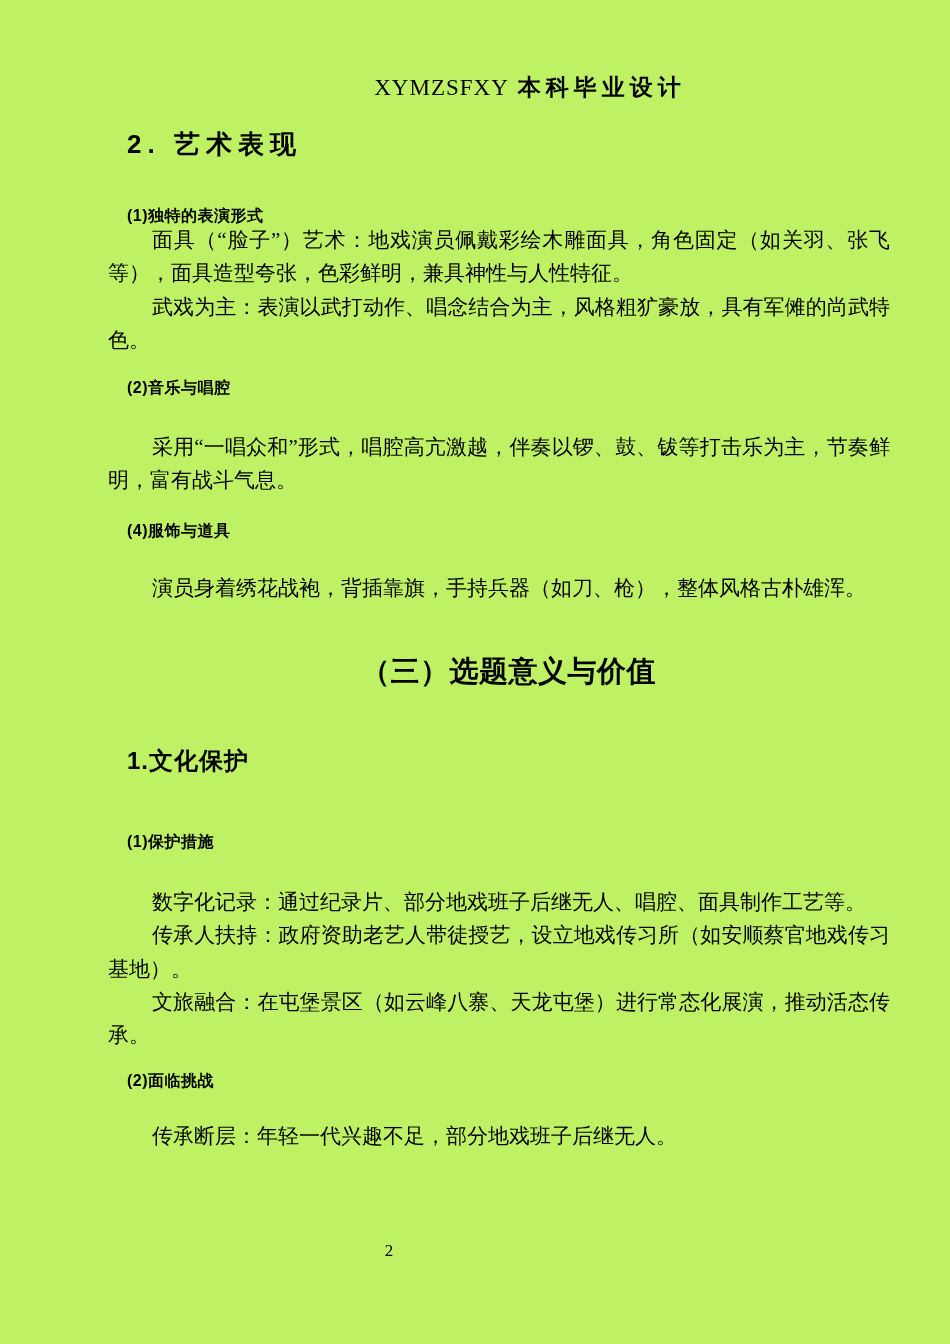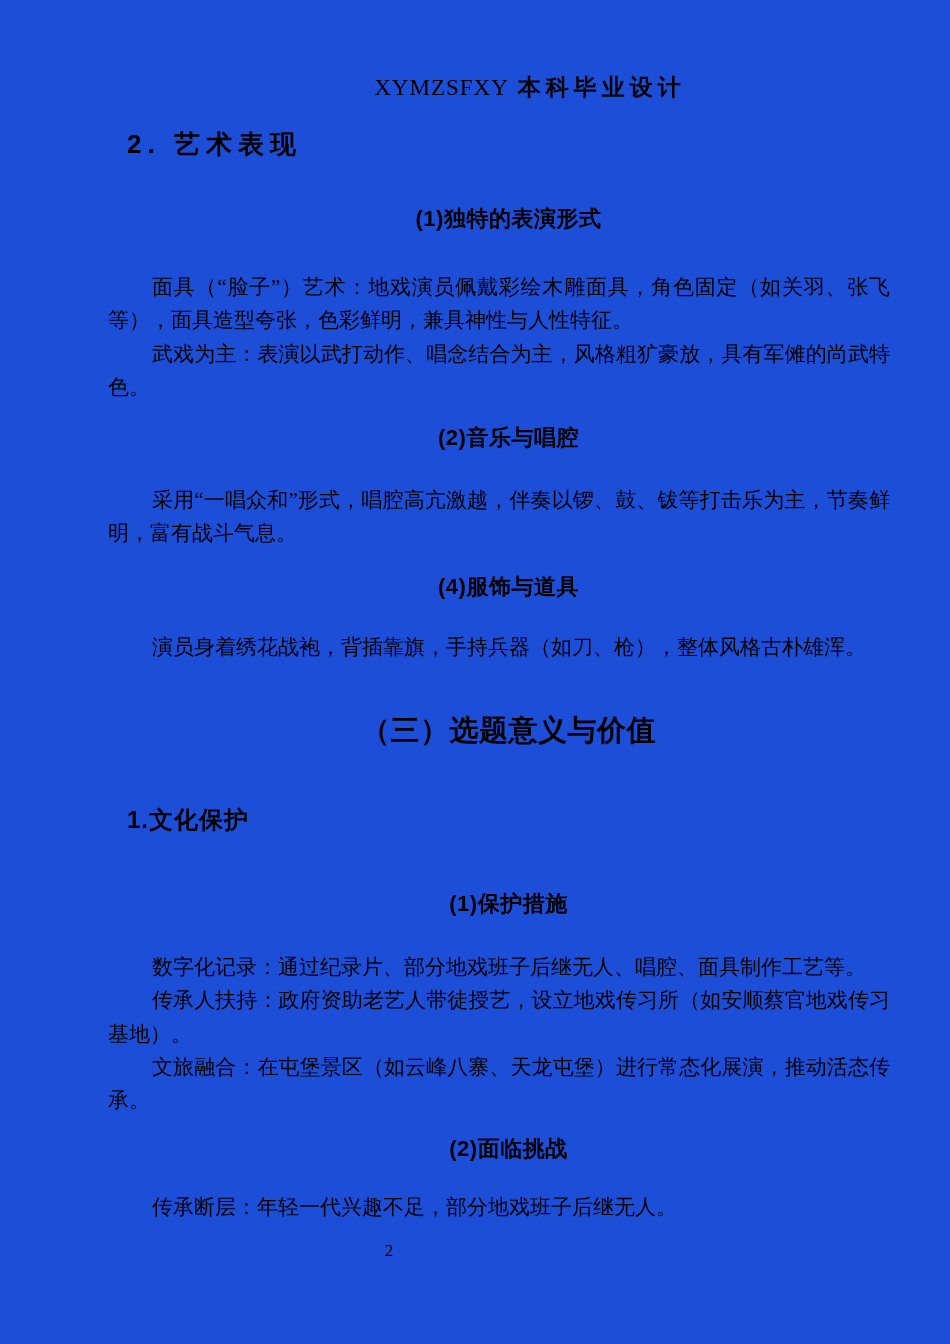--- a/index.html
+++ b/index.html
@@ -1,20 +1,20 @@
 <!DOCTYPE html>
 <html><head>
 <meta charset="utf-8">
 <style>
   html,body{margin:0;padding:0;background:#e8e8e8;}
   .page{
     position:relative;
     width:950px;height:1344px;
     margin:0 auto;
-    background:#1d4ed8;
+    background:#bef264;
     color:#000000;
     overflow:hidden;
   }
   
   .page-header{
     position:absolute;top:76px;left:530px;
     transform:translateX(-50%);
     white-space:nowrap;
   }
   .header-code{
@@ -40,36 +40,36 @@
     width:782px;
   }
   .h-main,.h-sub,.h-big,.h-mid{
     font-family:"Liberation Sans","DejaVu Sans",sans-serif;
     font-weight:bold;
     line-height:1;
     margin:0 0 0 19px;
     white-space:nowrap;
   }
   .h-main{font-size:26px;letter-spacing:6px;}
-  .h-sub {font-size:22px;letter-spacing:0.5px;text-align:center;}
+  .h-sub {font-size:16px;letter-spacing:0.5px;}
   .h-big {font-size:29px;letter-spacing:0.5px;}
   .h-mid {font-size:24px;letter-spacing:1px;}
   .para-group{margin:0;}
   .para-group p{
     font-family:"Liberation Serif","DejaVu Serif",serif;
     font-size:21px;
     line-height:33.4px;
     margin:0;
     text-indent:44px;
     text-align:justify;
   }
   
   .mt-hmain {margin-top:131px;}
   .mt-sub1  {margin-top:51px;}
-  .mt-pga   {margin-top:41px;}
+  .mt-pga   {}
   .mt-sub2  {margin-top:22px;}
   .mt-pgb   {margin-top:35px;}
   .mt-sub3  {margin-top:26px;}
   .mt-pgc   {margin-top:33px;}
   .mt-hbig  {margin-top:51px;text-align:center;}
   .mt-hmid  {margin-top:63px;}
   .mt-sub4  {margin-top:61px;}
   .mt-pgd   {margin-top:36px;}
   .mt-sub5  {margin-top:20px;}
   .mt-pge   {margin-top:31px;}

